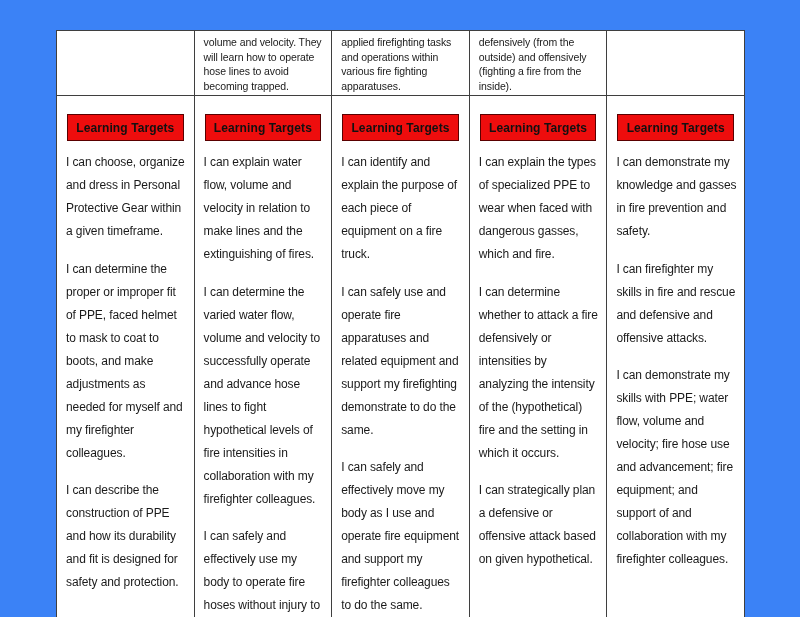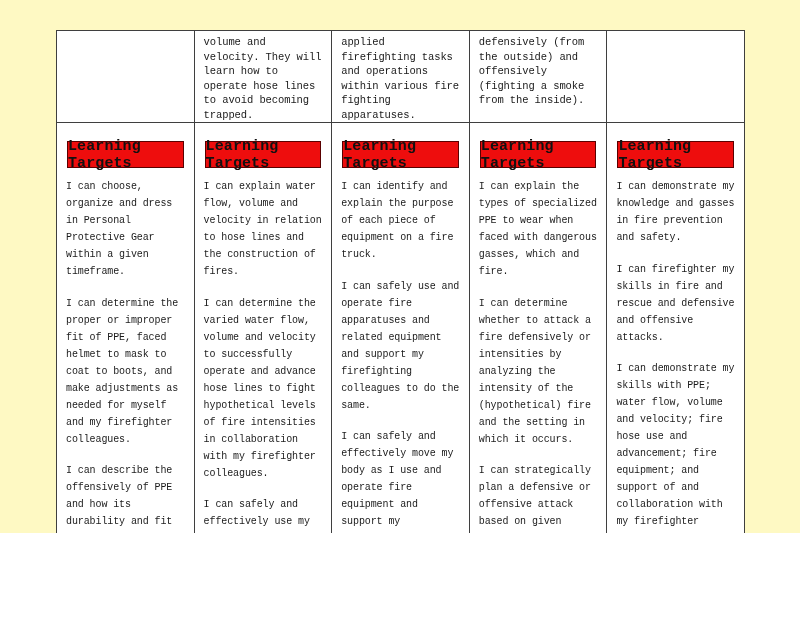--- a/index.html
+++ b/index.html
@@ -3,23 +3,23 @@
 <meta charset="utf-8">
 <style>
   html, body {
     margin: 0;
     padding: 0;
     background: #ffffff;
   }
   .page {
     position: relative;
     width: 800px;
-    height: 533px;
-    background: #fef9c3;
-    font-family: Liberation Mono, monospace;
+    height: 617px;
+    background: #3b82f6;
+    font-family: Liberation Sans, sans-serif;
     color: #1a1a1a;
     overflow: hidden;
   }
   table.lt-table {
     position: absolute;
     left: 56px;
     top: 30px;
     width: 689px;
     border-collapse: collapse;
     table-layout: fixed;
@@ -41,78 +41,78 @@
   .lt-box {
     margin: 18px 10px 10px 10px;
     height: 25px;
     background: #ee0d0d;
     border: 1.2px solid #5a0000;
     display: flex;
     align-items: center;
     justify-content: center;
   }
   .lt-box span {
-    font-size: 15px;
+    font-size: 12px;
     font-weight: bold;
     color: #111111;
     letter-spacing: 0.1px;
   }
   td p {
     margin: 0 7px 14.5px 9px;
-    font-size: 10px;
-    line-height: 17px;
+    font-size: 12px;
+    line-height: 23px;
     letter-spacing: -0.1px;
   }
 </style>
 </head>
 <body>
 
 <div class="page">
   <table class="lt-table">
     <tbody>
         <tr class="row-top">
       <td>
         <div class="toptext"></div>
       </td>
       <td>
         <div class="toptext">volume and velocity. They will learn how to operate hose lines to avoid becoming trapped.</div>
       </td>
       <td>
         <div class="toptext">applied firefighting tasks and operations within various fire fighting apparatuses.</div>
       </td>
       <td>
-        <div class="toptext">defensively (from the outside) and offensively (fighting a smoke from the inside).</div>
+        <div class="toptext">defensively (from the outside) and offensively (fighting a fire from the inside).</div>
       </td>
       <td>
         <div class="toptext"></div>
       </td>
     </tr>
     <tr class="row-body">
       <td>
         <div class="lt-box">
           <span>Learning Targets</span>
         </div>
         <p>I can choose, organize and dress in Personal Protective Gear within a given timeframe.</p>
         <p>I can determine the proper or improper fit of PPE, faced helmet to mask to coat to boots, and make adjustments as needed for myself and my firefighter colleagues.</p>
-        <p>I can describe the offensively of PPE and how its durability and fit is designed for safety and protection.</p>
+        <p>I can describe the construction of PPE and how its durability and fit is designed for safety and protection.</p>
       </td>
       <td>
         <div class="lt-box">
           <span>Learning Targets</span>
         </div>
-        <p>I can explain water flow, volume and velocity  in relation to hose lines and the construction of fires.</p>
+        <p>I can explain water flow, volume and velocity  in relation to make lines and the extinguishing of fires.</p>
         <p>I can determine the varied water flow, volume and velocity to successfully operate and advance hose lines to fight hypothetical levels of fire intensities in collaboration with my firefighter colleagues.</p>
         <p>I can safely and effectively use my body to operate fire hoses without injury to myself or my firefighter colleagues.</p>
       </td>
       <td>
         <div class="lt-box">
           <span>Learning Targets</span>
         </div>
         <p>I can identify and explain the purpose of each piece of equipment on a fire truck.</p>
-        <p>I can safely use and operate fire apparatuses and related equipment and support my firefighting colleagues to do the same.</p>
+        <p>I can safely use and operate fire apparatuses and related equipment and support my firefighting demonstrate to do the same.</p>
         <p>I can safely and effectively move my body as I use and operate fire equipment and support my firefighter colleagues to do the same.</p>
       </td>
       <td>
         <div class="lt-box">
           <span>Learning Targets</span>
         </div>
         <p>I can explain the types of specialized PPE to wear when faced with dangerous gasses, which and fire.</p>
         <p>I can determine whether to attack a fire defensively or intensities by analyzing the intensity of the (hypothetical) fire and the setting in which it occurs.</p>
         <p>I can strategically plan a defensive or offensive attack based on given hypothetical.</p>
       </td>

